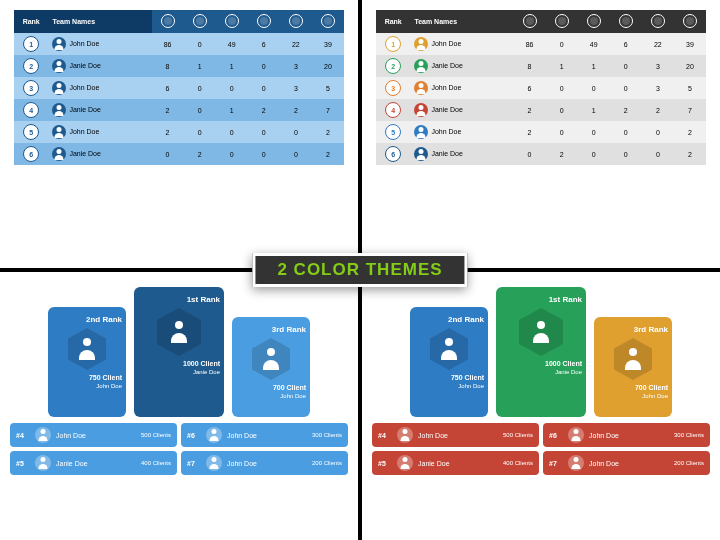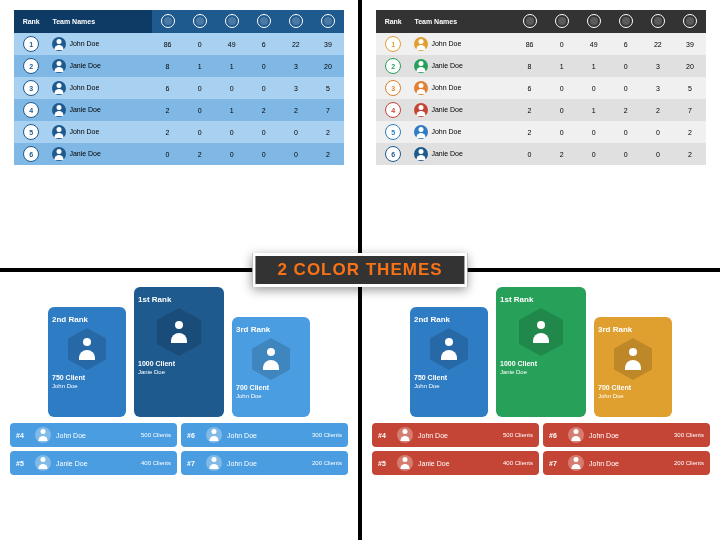--- a/index.html
+++ b/index.html
@@ -31,21 +31,21 @@
 
 
 .q2 th{background:#333}
 .q2 tr:nth-child(odd) td{background:#f0f0f0}
 .q2 tr:nth-child(even) td{background:#e0e0e0}
 .q2 .medal{background:#fff}
 .q2 .avatar{background:#666}
 
 
 .podium{display:flex;justify-content:center;align-items:flex-end;gap:8px;padding:15px 10px 6px}
-.card{border-radius:6px;text-align:left;color:#fff;padding:8px 4px;position:relative}
+.card{border-radius:6px;text-align:right;color:#fff;padding:8px 4px;position:relative}
 .card.second{width:78px;height:110px}
 .card.first{width:90px;height:130px}
 .card.third{width:78px;height:100px}
 .rank-label{font-size:8px;font-weight:bold;margin-bottom:4px}
 .hex{width:38px;height:42px;margin:2px auto;background:rgba(0,0,0,.15);clip-path:polygon(50% 0,100% 25%,100% 75%,50% 100%,0 75%,0 25%);display:flex;align-items:center;justify-content:center}
 .card.first .hex{width:44px;height:48px}
 .person{width:22px;height:22px;position:relative}
 .person::before{content:"";position:absolute;width:8px;height:8px;background:#fff;border-radius:50%;top:0;left:50%;transform:translateX(-50%)}
 .person::after{content:"";position:absolute;width:16px;height:10px;background:#fff;border-radius:8px 8px 0 0;bottom:0;left:50%;transform:translateX(-50%)}
 .client-txt{font-size:7px;font-weight:bold;margin-top:4px}
@@ -62,21 +62,21 @@
 
 
 .q3 .second{background:#2e7cc4}.q3 .first{background:#1e5a8e}.q3 .third{background:#4a9de0}
 .q3 .row{background:#4a9de0}
 
 
 .q4 .second{background:#2e7cc4}.q4 .first{background:#27a05a}.q4 .third{background:#e0a030}
 .q4 .row{background:#c44536}
 
 
-.badge{position:absolute;top:50%;left:50%;transform:translate(-50%,-50%);background:#333;color:#f97316;padding:4px 22px;border:3px solid #fff;font-size:17px;font-weight:bold;letter-spacing:1px;z-index:10;box-shadow:0 3px 10px rgba(0,0,0,.4)}
+.badge{position:absolute;top:50%;left:50%;transform:translate(-50%,-50%);background:#333;color:#84cc16;padding:4px 22px;border:3px solid #fff;font-size:17px;font-weight:bold;letter-spacing:1px;z-index:10;box-shadow:0 3px 10px rgba(0,0,0,.4)}
 </style>
 </head>
 <body>
 
 <div class="quad q1">
 <table class="tbl">
 <thead>
         <tr>
 <th class="rank-col">Rank</th>
 <th class="name-col">Team Names</th>

